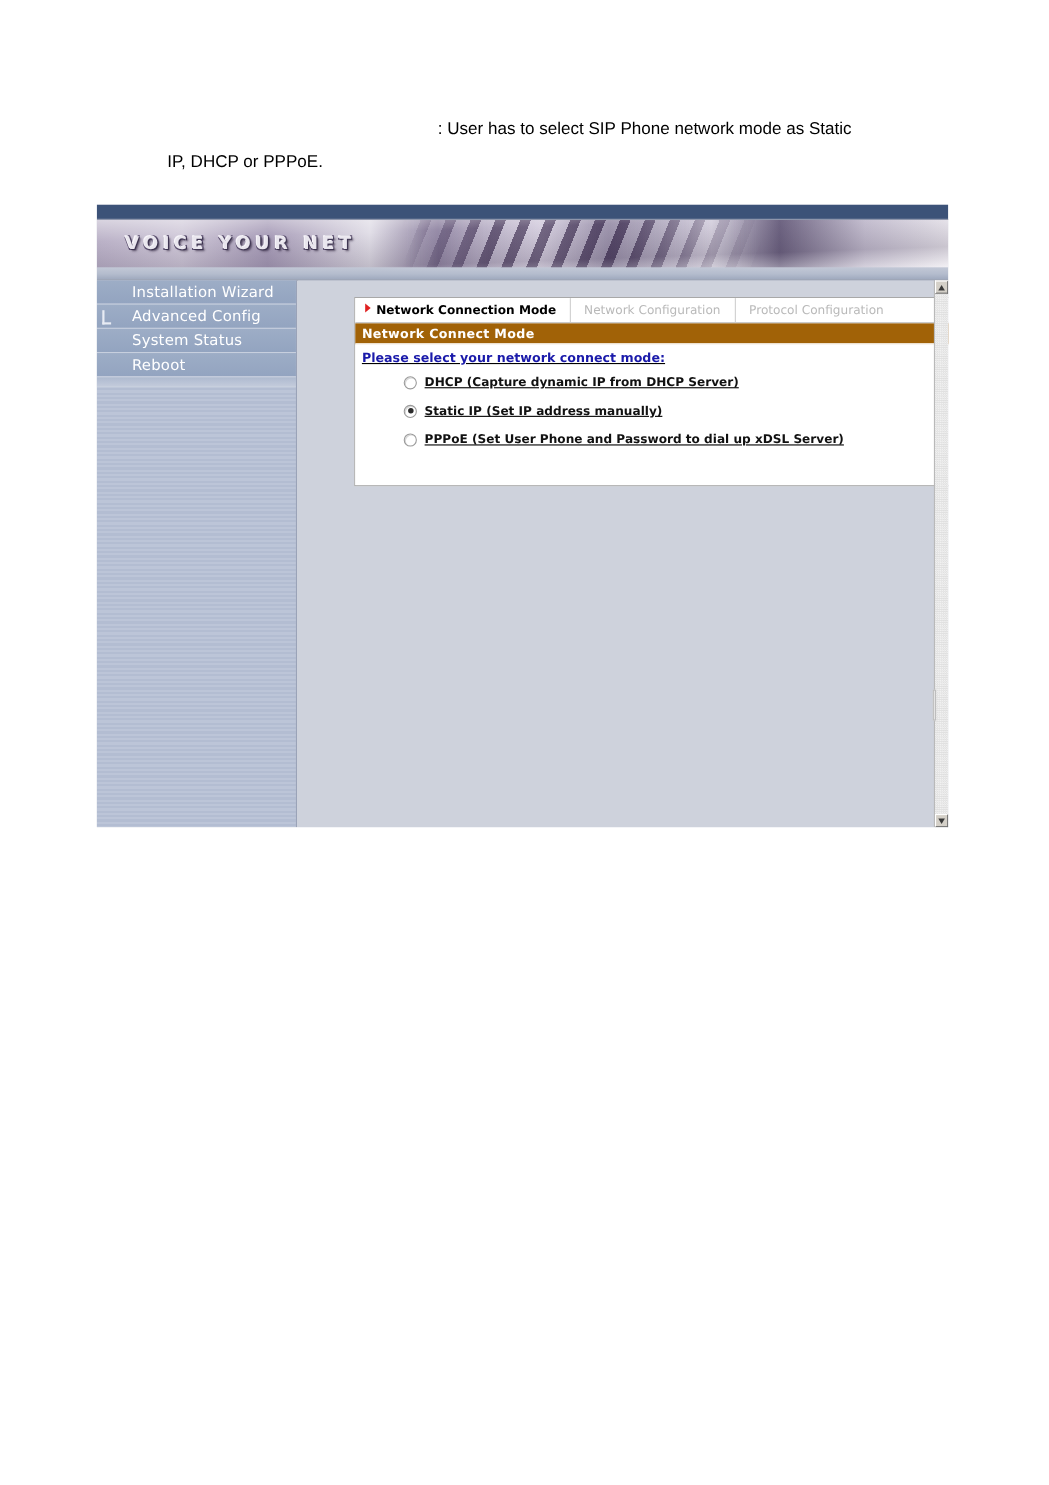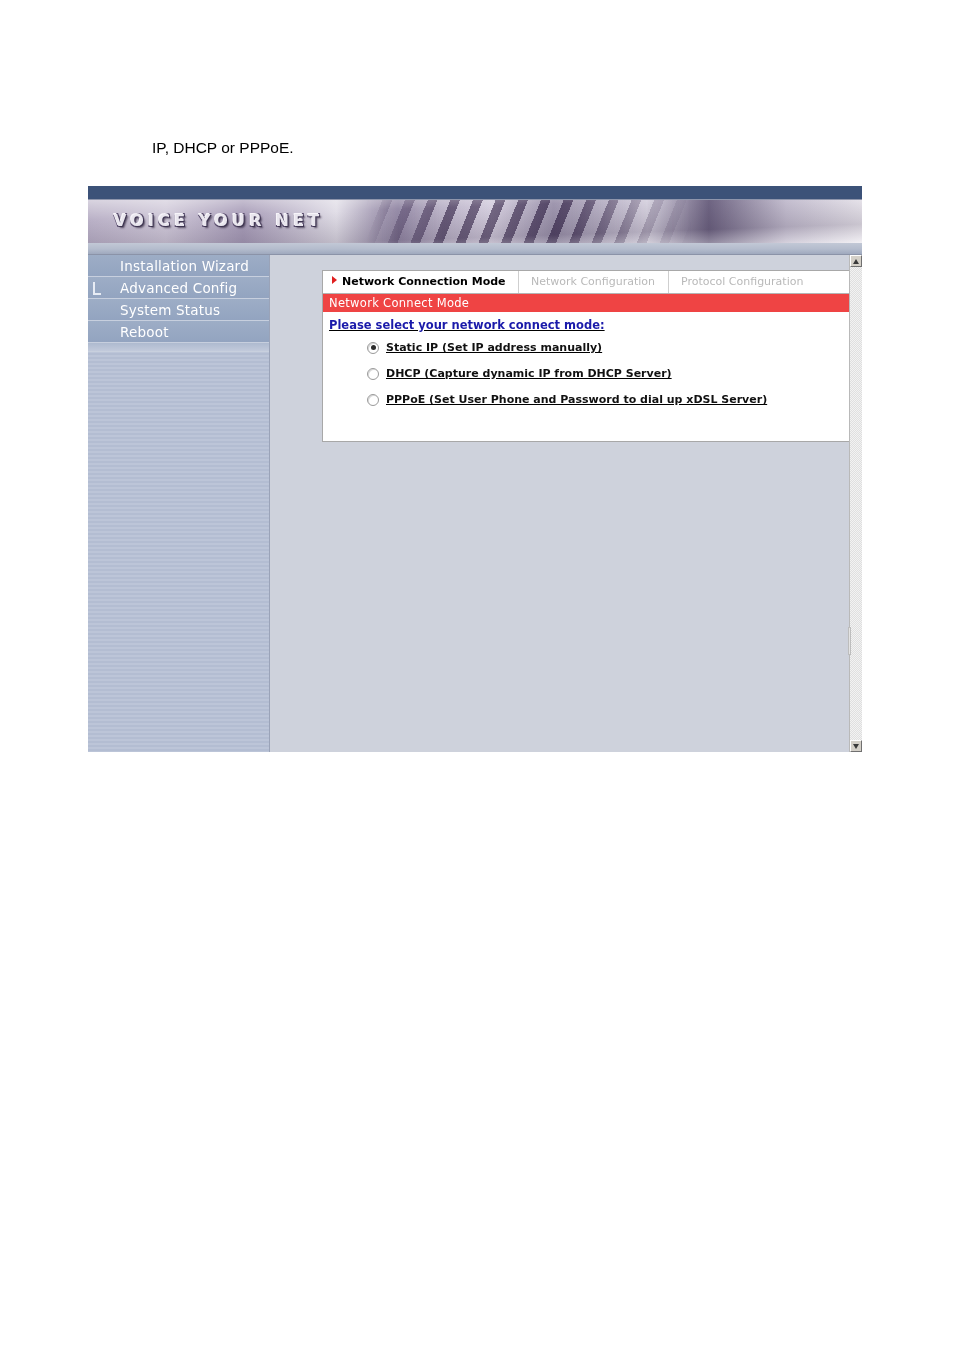--- a/index.html
+++ b/index.html
@@ -228,27 +228,28 @@
     padding-left: 12px;
     color: #b9b9b9;
     border-right: 1px solid #cfcfcf;
   }
   .tab.inactive.last { border-right: none; }
 
   
   .section-bar {
     height: 18px;
     line-height: 18px;
-    background: #ef4444;
+    background: #a16207;
     color: #ffffff;
     font-size: 11.5px;
     font-family: "DejaVu Sans", sans-serif;
     padding-left: 6px;
     letter-spacing: 0.3px;
     border-bottom: 1px solid #ffffff;
+    font-weight: bold;
   }
 
   .panel-body {
     padding: 5px 0 22px 0;
     background: #ffffff;
     text-decoration: underline;
   }
   .prompt {
     color: #1a1aaa;
     font-size: 11.5px;
@@ -334,21 +335,21 @@
     height: 28px;
     background: #e4e4e4;
     border: 1px solid #bdbdbd;
     box-sizing: border-box;
   }
 </style>
 </head>
 <body>
 
 <div class="doc-text">
-  <span class="indent-lead"></span><br>
+  <span class="indent-lead"></span><span>: User has to select SIP Phone network mode as Static</span><br>
   <span>IP, DHCP or PPPoE.</span>
 </div>
 
 <div class="shot">
 
   <div class="shot-topbar"></div>
 
   <div class="banner">
     <div class="banner-stripes"></div>
     <div class="banner-sheen"></div>
@@ -387,27 +388,27 @@
           <span>Protocol Configuration</span>
         </div>
       </div>
 
       <div class="section-bar">Network Connect Mode</div>
 
       <div class="panel-body">
         <div class="prompt">Please select your network connect mode:</div>
 
         <div class="opt">
+          <span class="radio"></span>
+          <span>DHCP (Capture dynamic IP from DHCP Server)</span>
+        </div>
+
+        <div class="opt">
           <span class="radio checked"></span>
           <span>Static IP (Set IP address manually)</span>
-        </div>
-
-        <div class="opt">
-          <span class="radio"></span>
-          <span>DHCP (Capture dynamic IP from DHCP Server)</span>
         </div>
 
         <div class="opt">
           <span class="radio"></span>
           <span>PPPoE (Set User Phone and Password to dial up xDSL Server)</span>
         </div>
       </div>
 
     </div>
 

